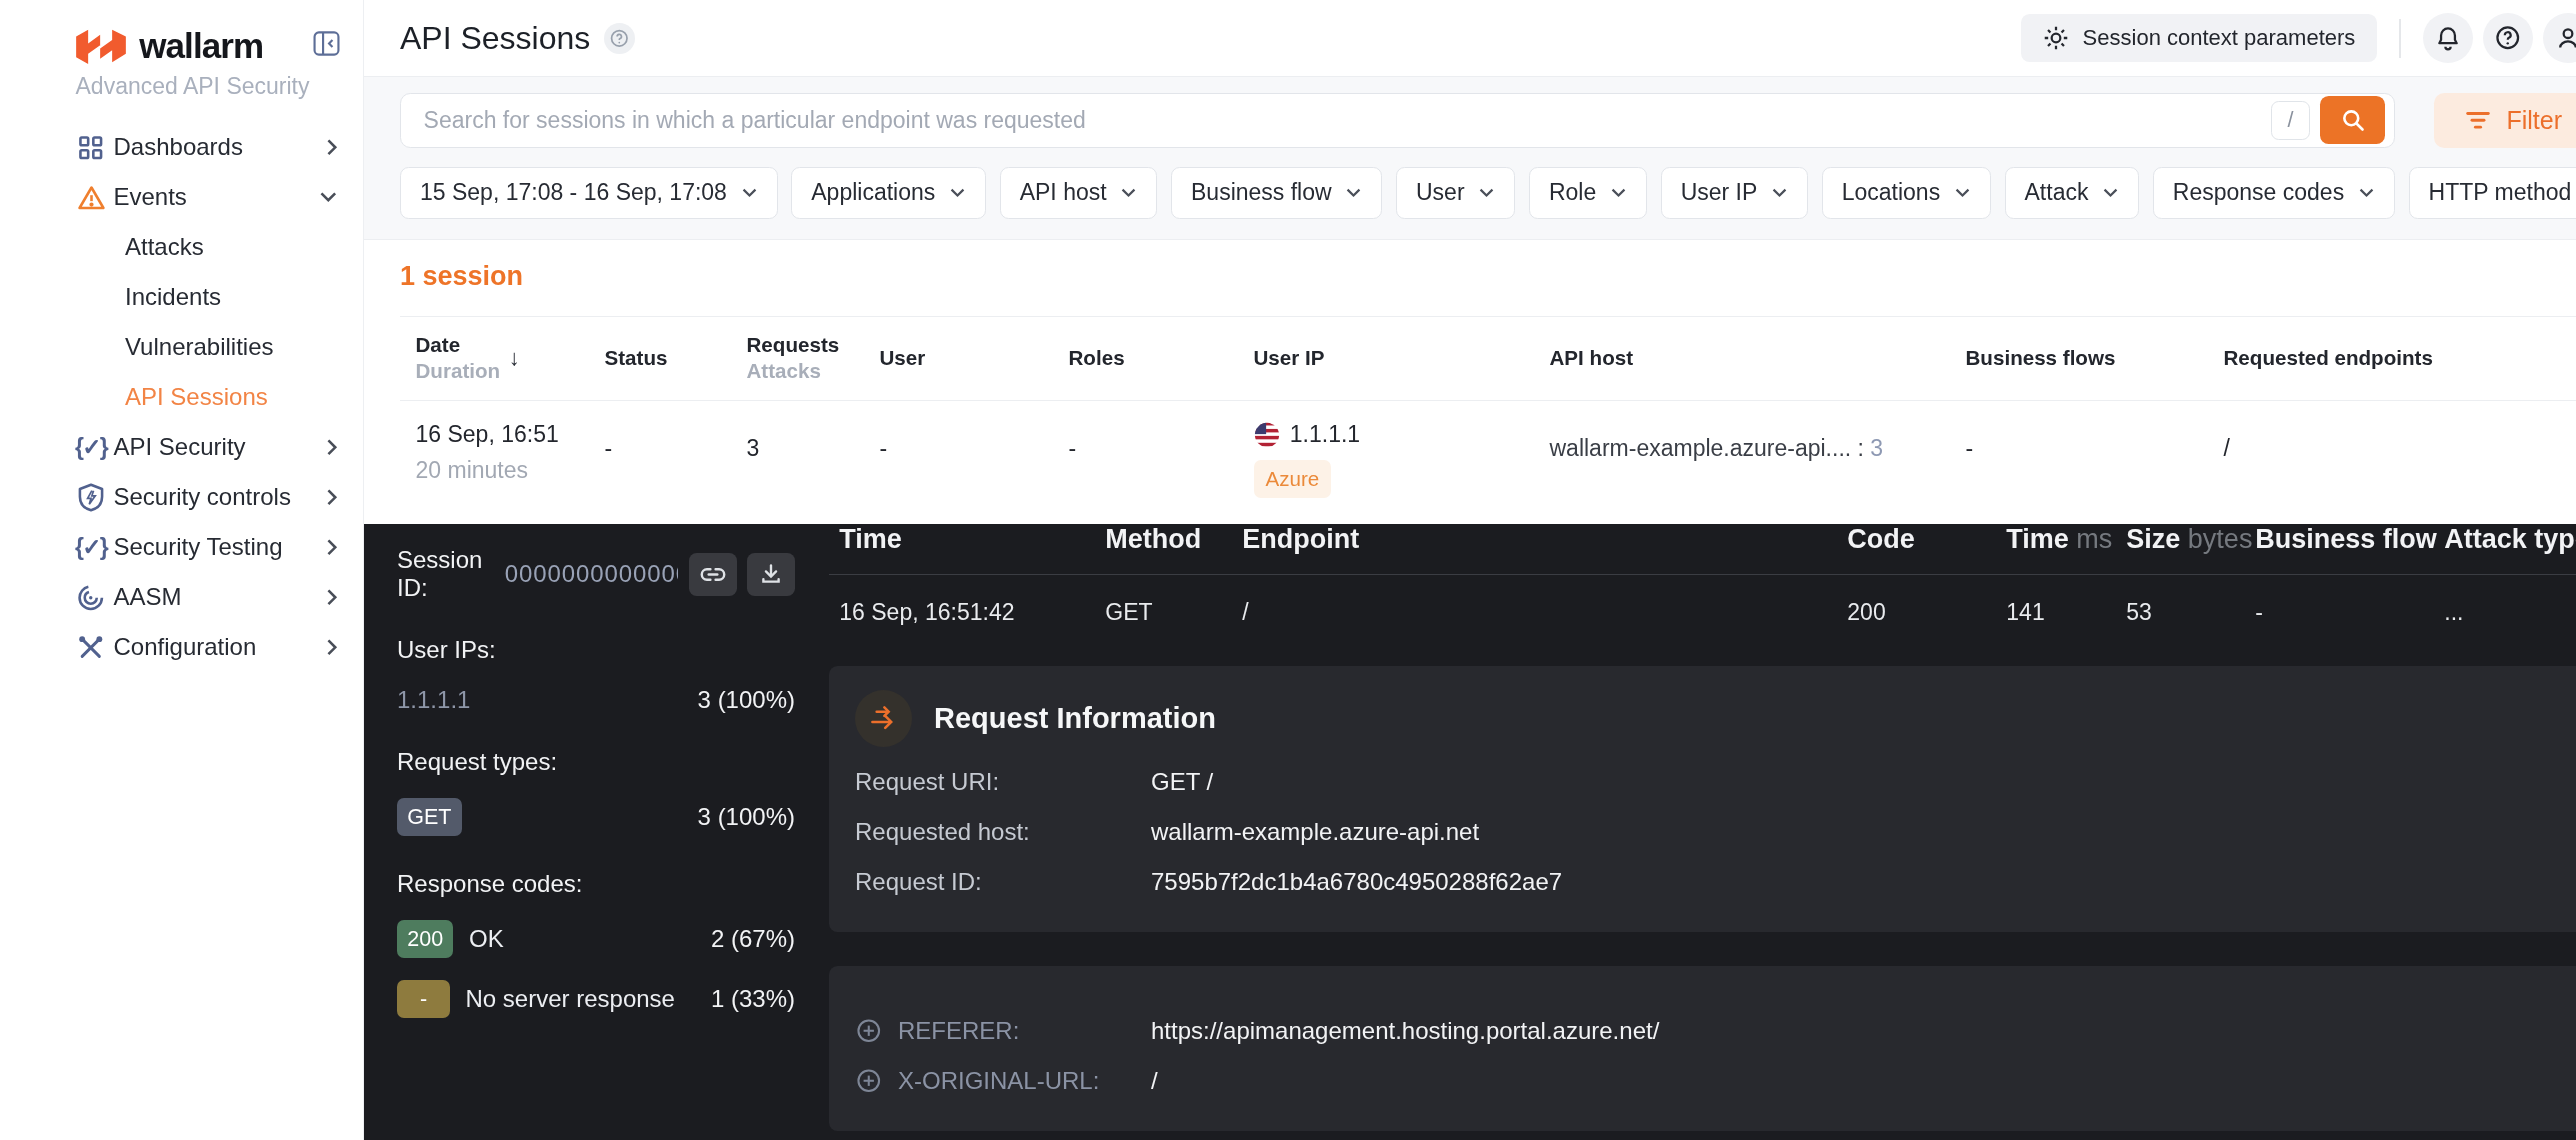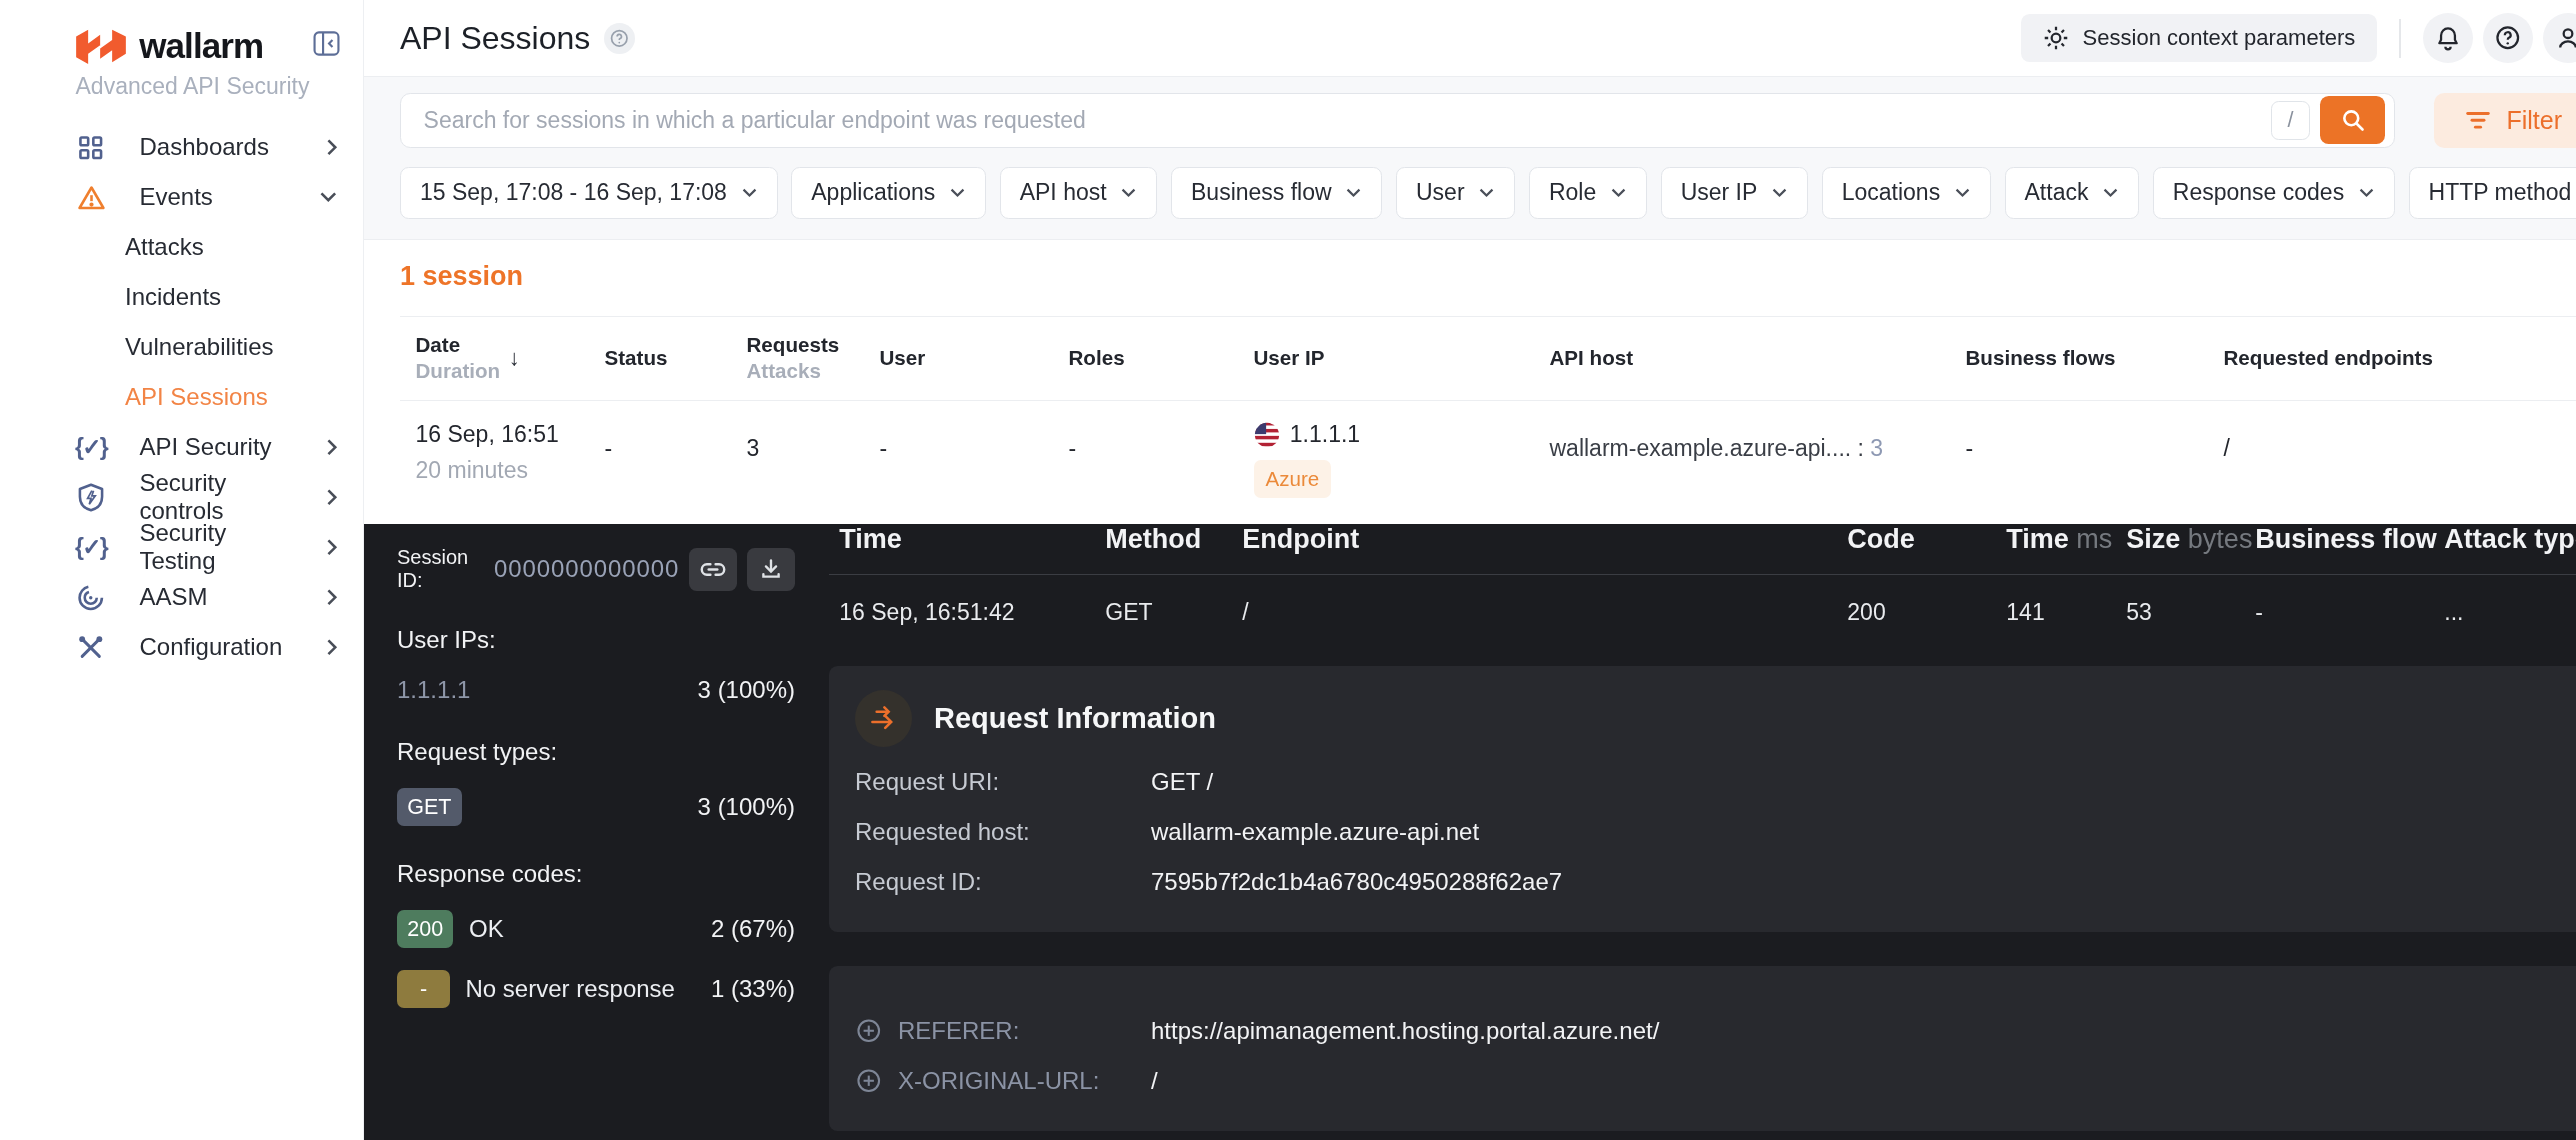--- a/index.html
+++ b/index.html
@@ -7,21 +7,21 @@
   .app{width:2576px;height:1140px;display:flex;font-family:"Liberation Sans",sans-serif;color:#23262d;overflow:hidden;background:#fff;margin-left:48px;}
 
   
   .sidebar{width:316px;flex-shrink:0;background:#fff;border-right:1.7px solid #edeff2;display:flex;flex-direction:column;}
   .brand{padding:26px 24px 15.5px 27.5px;position:relative;}
   .logo-row{display:flex;align-items:center;gap:13.7px;}
   .brand-name{font-size:35px;font-weight:bold;color:#15171c;letter-spacing:-0.9px;}
   .brand-sub{font-size:23px;color:#a9b0bd;margin-top:6.9px;}
   .collapse-btn{position:absolute;right:22px;top:29px;color:#5d6e97;background:none;border:none;padding:0;cursor:pointer;}
   .nav{padding:6.9px 0 0 0;}
-  .nav-item{display:flex;align-items:center;height:50px;padding:0 24px 0 27.5px;font-size:24px;color:#272b33;gap:33px;cursor:pointer;}
+  .nav-item{display:flex;align-items:center;height:50px;padding:0 24px 0 27.5px;font-size:24px;color:#272b33;gap:7px;cursor:pointer;}
   .nav-item .nav-ico{width:31px;display:flex;justify-content:center;color:#51618e;flex-shrink:0;}
   .nav-item .chev{margin-left:auto;color:#494e58;display:flex;}
   .nav-sub{padding-left:77px;}
   .nav-sub.active{color:#f28445;}
   .brace-ico{font-size:23px;color:#51618e;font-weight:bold;letter-spacing:-1.7px;}
 
   
   .main{flex:1;display:flex;flex-direction:column;min-width:0;}
   .topbar{height:76px;background:#fff;display:flex;align-items:center;padding:0 31px 0 36px;flex-shrink:0;}
   .page-title{font-size:32px;font-weight:500;color:#1c2027;}
@@ -58,21 +58,21 @@
   .cell-mid{padding-top:13.7px;}
   .ip-line{display:flex;align-items:center;gap:10.3px;}
   .azure-chip{display:inline-block;background:#fdf2e7;color:#eb8a3a;font-size:20.6px;border-radius:6.9px;padding:6.9px 12px;margin-top:12px;}
   .host-line{padding-top:13.7px;color:#3a3e46;}
   .host-count{color:#8e99b3;}
 
   
   .dark{flex:1;background:#1b1c20;display:flex;min-height:0;overflow:hidden;color:#eceef2;}
   .summary{width:465px;flex-shrink:0;padding:22px 34px 0 33px;}
   .sid-row{display:flex;align-items:center;}
-  .sid-label{font-size:20px;color:#f2f3f5;}
+  .sid-label{font-size:24px;color:#f2f3f5;}
   .sid-value{font-size:24px;color:#99a2b6;margin-left:12px;letter-spacing:0.9px;white-space:nowrap;overflow:hidden;}
   .dk-btn{width:48px;height:43px;background:#393a3f;border:none;border-radius:7.7px;color:#dfe2e6;display:flex;align-items:center;justify-content:center;cursor:pointer;margin-left:10.3px;flex-shrink:0;}
   .sum-h{font-size:24px;color:#f2f3f5;margin-top:34px;}
   .sum-row{display:flex;align-items:center;justify-content:space-between;margin-top:22px;font-size:24px;}
   .sum-row .left{display:flex;align-items:center;gap:15.5px;min-width:0;}
   .ip-val{color:#8e96a8;}
   .sum-count{color:#f2f3f5;}
   .badge{display:inline-flex;align-items:center;justify-content:center;min-width:53px;height:38px;border-radius:6.9px;font-size:21.5px;color:#fff;padding:0 10.3px;}
   .badge-get{background:#535a6a;}
   .badge-200{background:#4e7c5e;}

